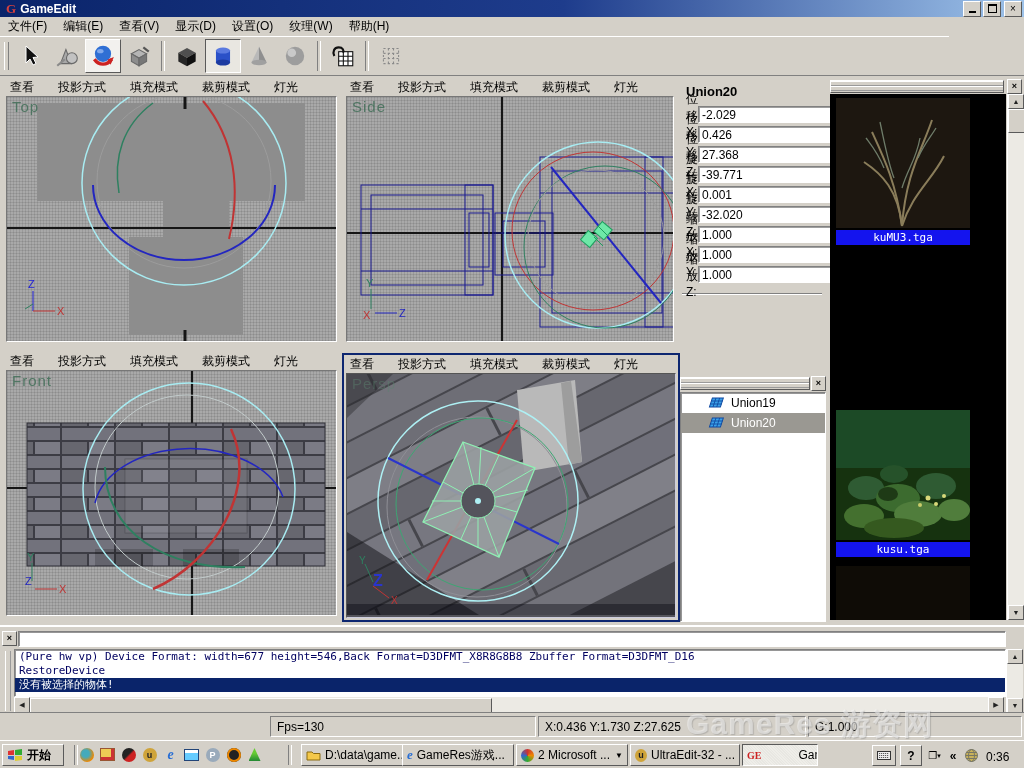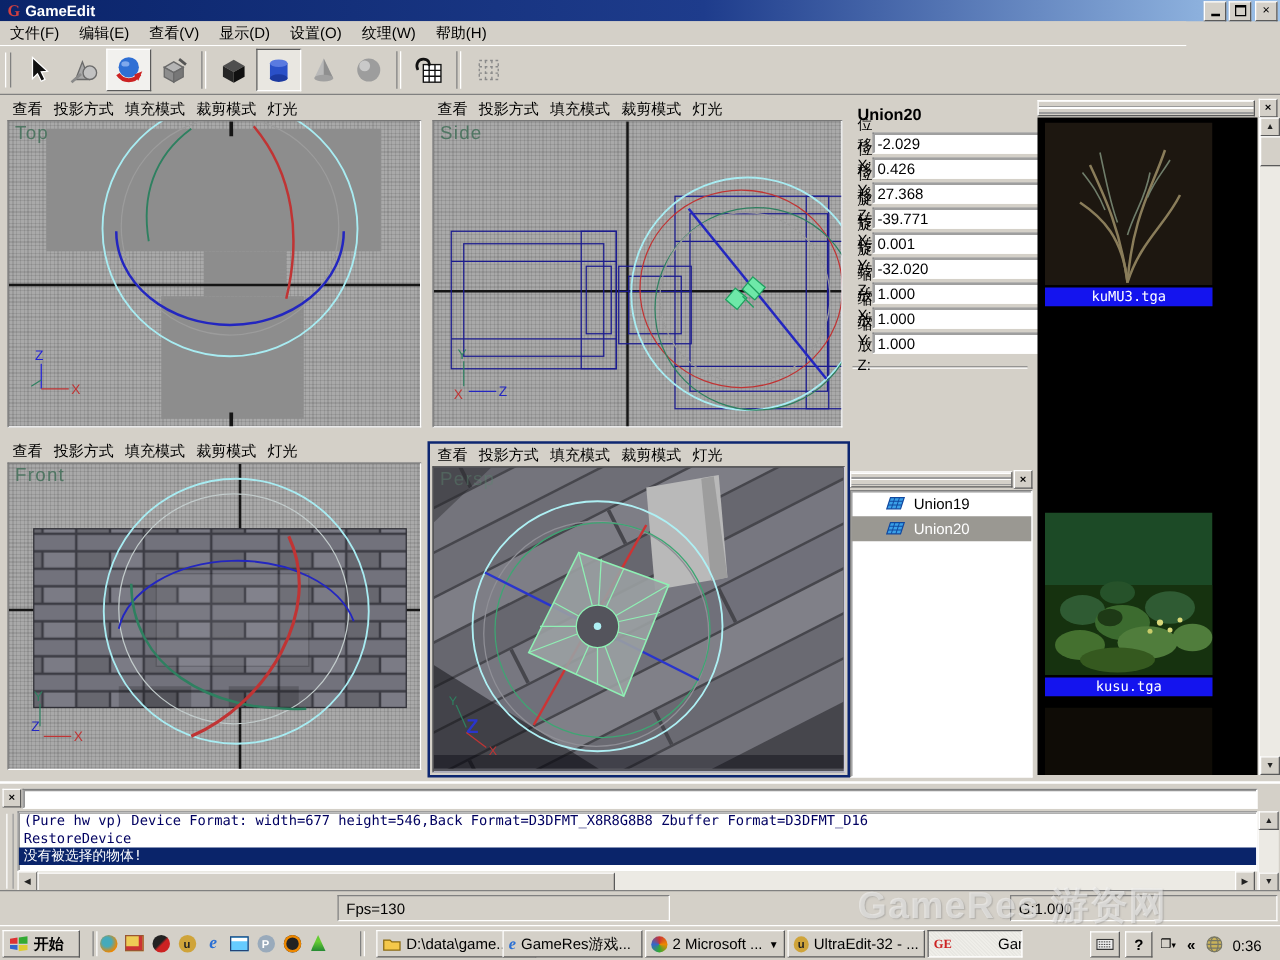--- a/index.html
+++ b/index.html
@@ -27,21 +27,21 @@
   #toolbar{left:0;top:37px;width:1024px;height:39px;background:#d4d0c8;display:flex;align-items:center;
            border-bottom:1px solid #808080;box-sizing:border-box;padding-left:4px;}
   .tbgrip{width:3px;height:28px;border-left:1px solid #fff;border-right:1px solid #808080;margin-right:4px;}
   .tb{width:34px;height:32px;display:flex;align-items:center;justify-content:center;border:1px solid transparent;}
   .tb.hot{border-color:#fff #5a5a5a #5a5a5a #fff;background:#f2f1ee;}
   .tb.pressed{border-color:#5a5a5a #fff #fff #5a5a5a;background:#e9e7e1;}
   .tbsep{width:2px;height:30px;border-left:1px solid #808080;border-right:1px solid #fff;margin:0 4px;}
   
   #main{left:0;top:76px;width:1024px;height:549px;background:#d4d0c8;}
   .vp{position:absolute;background:#d4d0c8;}
-  .vp-header{height:18px;display:flex;align-items:center;padding:0 6px;gap:9px;white-space:nowrap;}
+  .vp-header{height:18px;display:flex;align-items:center;padding:0 6px;gap:24px;white-space:nowrap;}
   .vp-canvas{position:absolute;left:2px;right:2px;top:18px;bottom:2px;overflow:hidden;
              border:1px solid;border-color:#777 #fff #fff #777;}
   .grid-bg{background-color:#a9a9a9;
     background-image:repeating-linear-gradient(0deg,rgba(0,0,0,.09) 0,rgba(0,0,0,.09) 1px,transparent 1px,transparent 3px),
                      repeating-linear-gradient(90deg,rgba(0,0,0,.09) 0,rgba(0,0,0,.09) 1px,transparent 1px,transparent 3px);}
   .vp-label{position:absolute;top:1px;left:5px;font-size:15px;color:rgba(66,110,88,.85);letter-spacing:1px;}
   .vp.active{border:2px solid #0d2670;}
   .vp.active .vp-canvas{border-color:#555 #ccd #ccd #555;}
   svg{display:block;}
   
@@ -548,20 +548,21 @@
     <div class="sbtn up" style="height:16px;margin-left:auto;">▶</div>
   </div>
   <div class="vscroll abs" style="left:1006px;top:22px;height:64px;">
     <div class="sbtn up">▲</div>
     <div class="sbtn up abs" style="bottom:0;position:absolute;">▼</div>
   </div>
 </div>
 
 <div id="status" class="abs">
   <div class="scell" style="left:270px;width:266px;">Fps=130</div>
+  <div class="scell" style="left:538px;width:268px;">X:0.436 Y:1.730 Z:27.625</div>
   <div class="scell" style="left:808px;width:214px;">G:1.000</div>
 </div>
 
 <div id="taskbar" class="abs">
   <div class="task up" style="left:2px;width:62px;font-weight:bold;">
     <svg width="16" height="14" viewBox="0 0 16 14">
       <polygon points="1,3 7,2 7,7 1,7" fill="#d33"></polygon>
         <polygon points="8,2 15,1 15,7 8,7" fill="#3a3"></polygon>
       <polygon points="1,8 7,8 7,12 1,11" fill="#36c"></polygon>
         <polygon points="8,8 15,8 15,12 8,13" fill="#dc3"></polygon>

